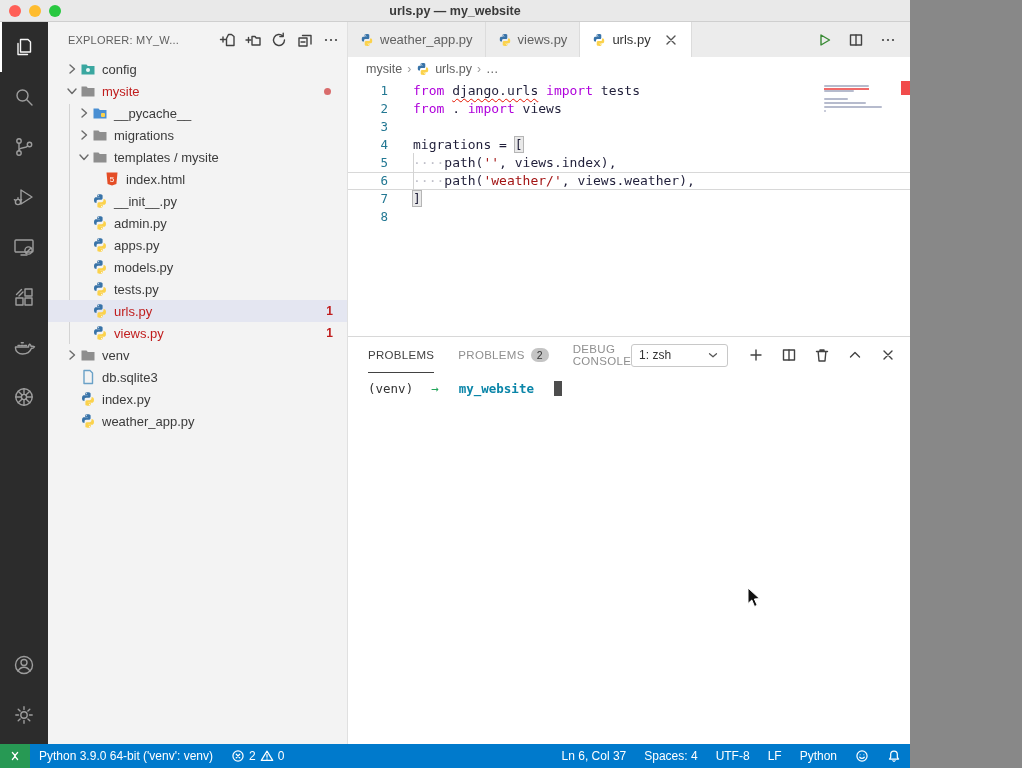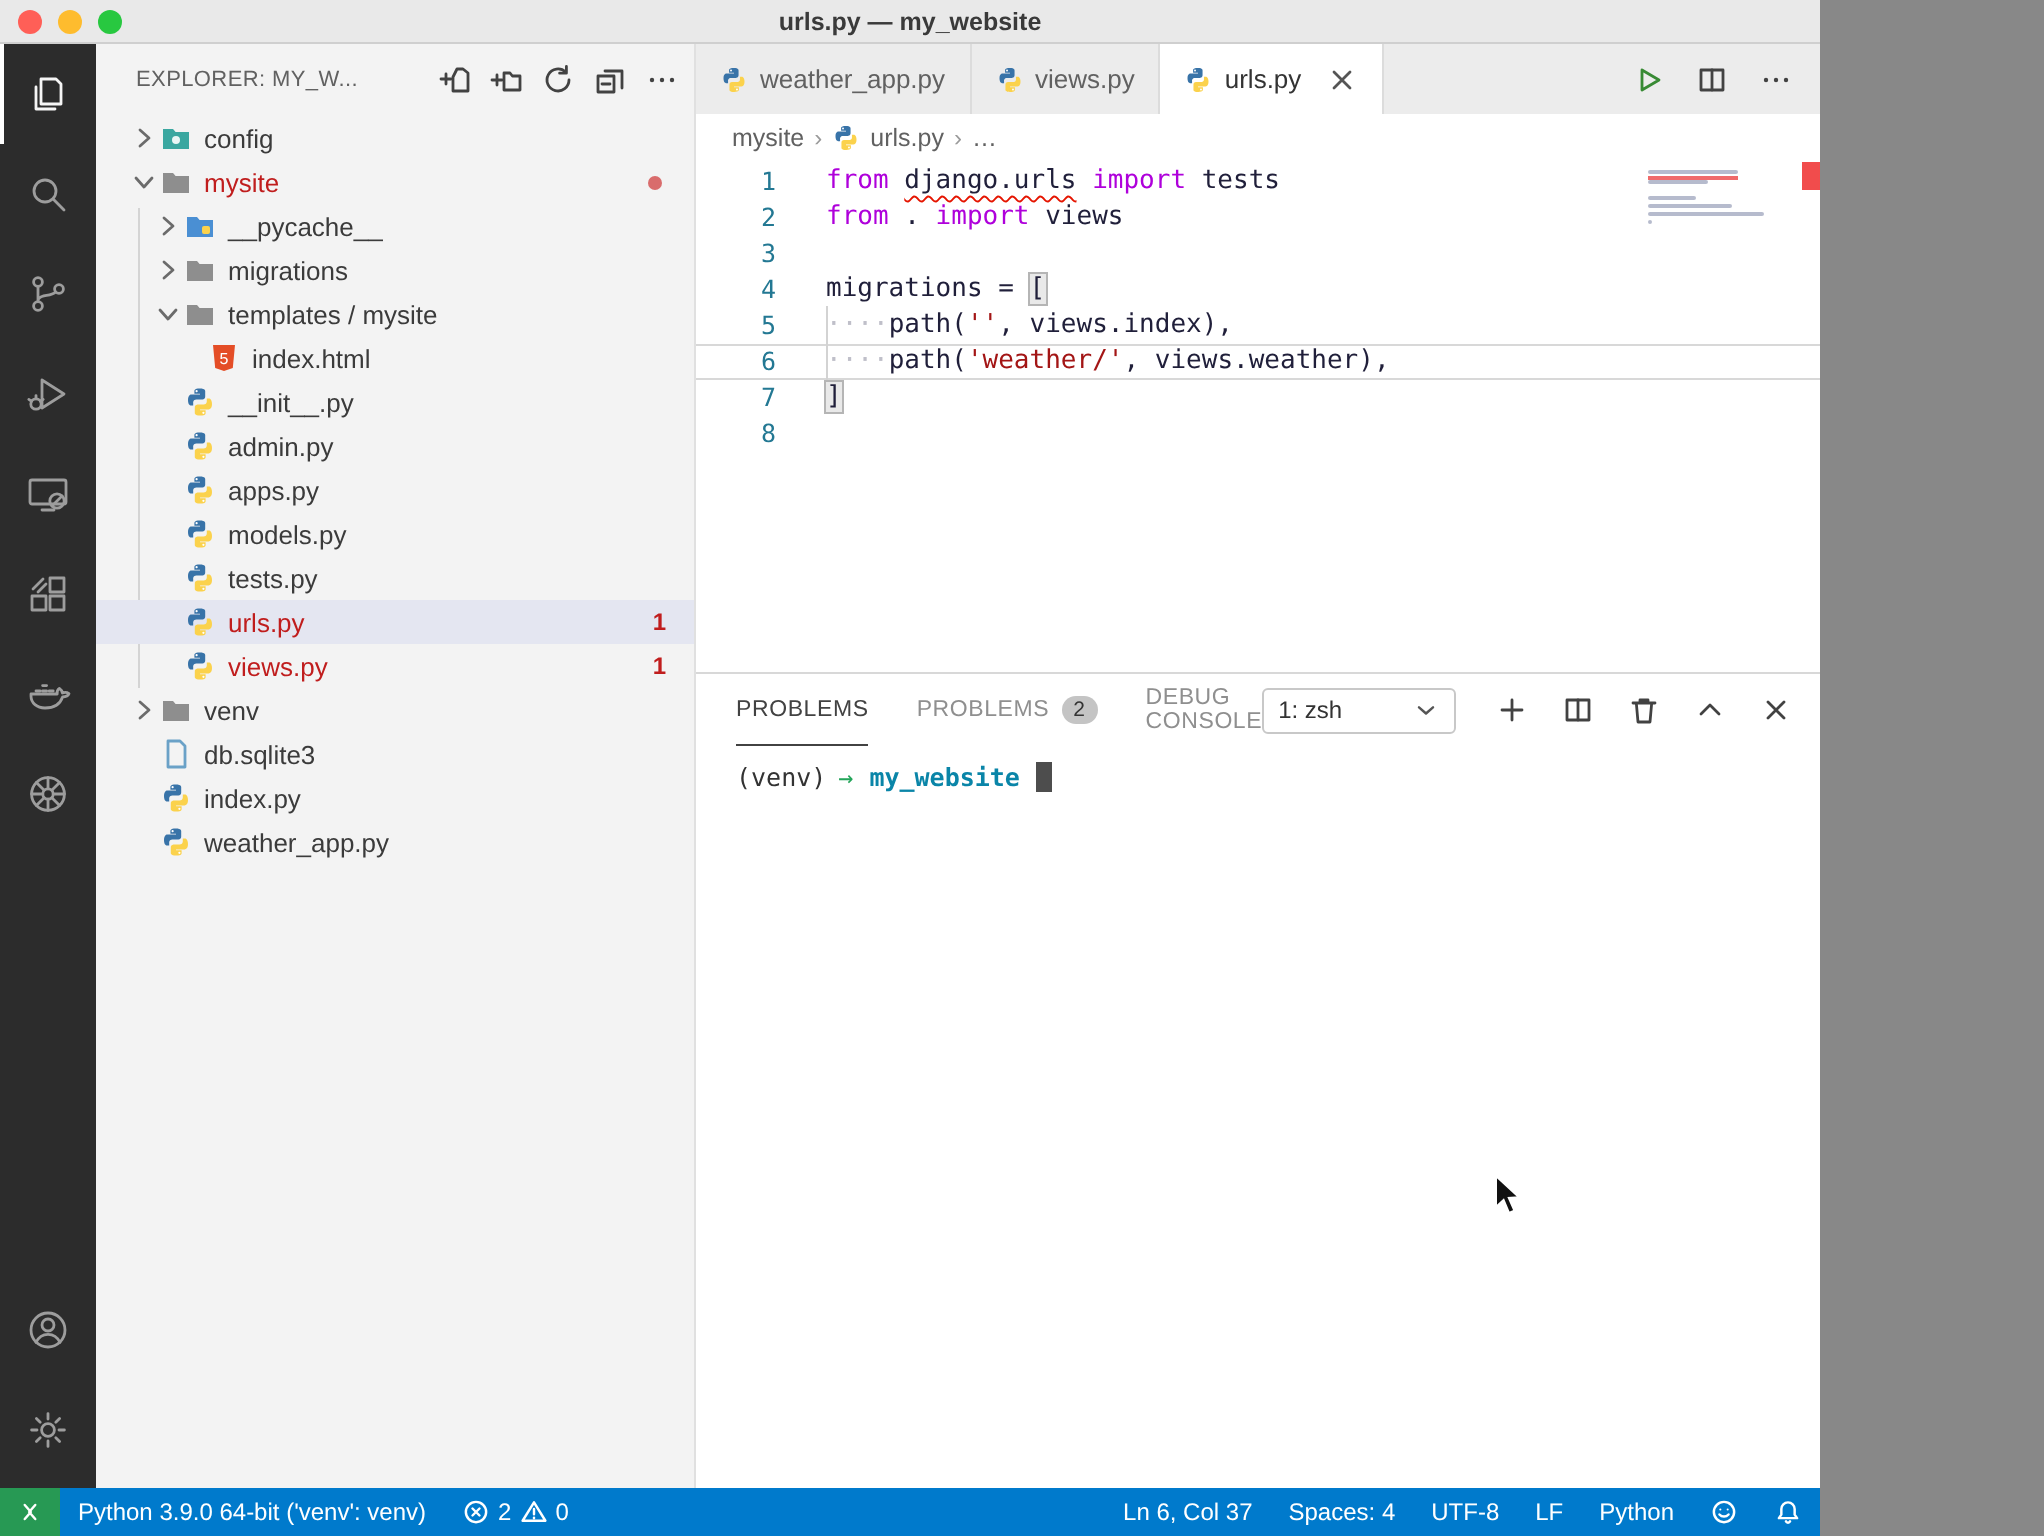--- a/index.html
+++ b/index.html
@@ -96,21 +96,21 @@
   .panel-tab.active { color:#424242; border-bottom-color:#424242; }
   .panel-badge { background:#c4c4c4; color:#333; border-radius:9px; font-size:10.5px; padding:1px 6px; }
   .panel-select { margin-left:auto; width:152px; height:23px; border:1px solid #c8c8c8; border-radius:3px;
                   background:#fff; display:flex; align-items:center; justify-content:space-between;
                   padding:0 7px; font-size:12px; color:#333; cursor:pointer; }
   .panel-select svg { width:14px; height:14px; color:#555; }
   .panel-actions { display:flex; gap:17px; align-items:center; margin-left:20px; color:#424242; }
   .panel-actions span { width:16px; height:16px; display:inline-flex; cursor:pointer; }
   .panel-actions svg { width:16px; height:16px; }
   .terminal-body { padding:8px 0 0 20px; font-family:"DejaVu Sans Mono", monospace; font-size:12.5px; }
-  .term-line { display:flex; align-items:flex-end; gap:0; }
+  .term-line { display:flex; align-items:flex-end; gap:12px; }
   .term-venv { color:#333; }
   .term-arrow { color:#23a55a; margin:0 8px 0 6px; }
   .term-cwd { color:#0a85a8; font-weight:bold; }
   .term-cursor { display:inline-block; width:8px; height:15px; background:#4d4d4d; margin-left:8px; }
 
   
   .statusbar { height:24px; background:#007acc; color:#fff; display:flex; align-items:center; font-size:12px; }
   .sb-remote { width:30px; height:24px; background:#279954; display:flex; align-items:center; justify-content:center; cursor:pointer; }
   .sb-remote svg { width:14px; height:14px; }
   .sb-item { padding:0 9px; display:flex; align-items:center; gap:4px; height:24px; cursor:pointer; white-space:nowrap; }

